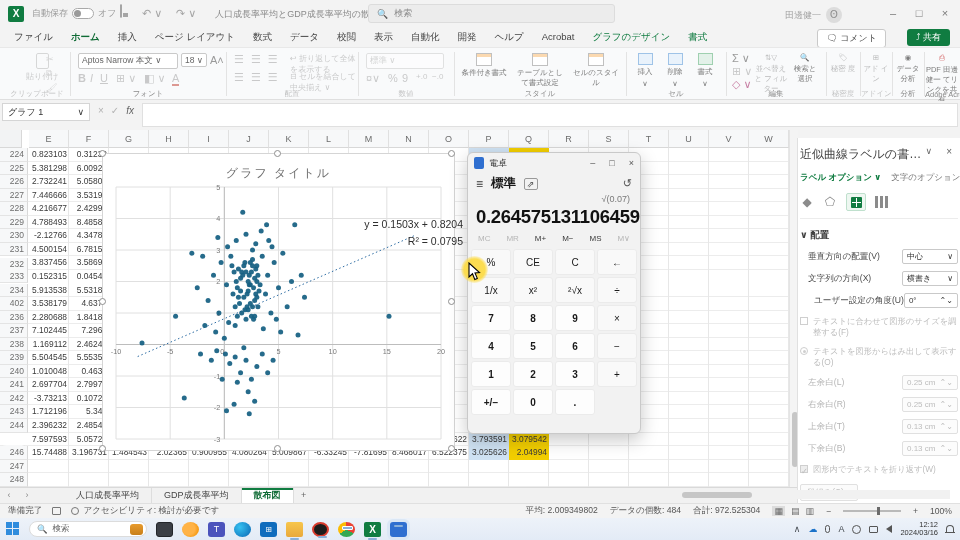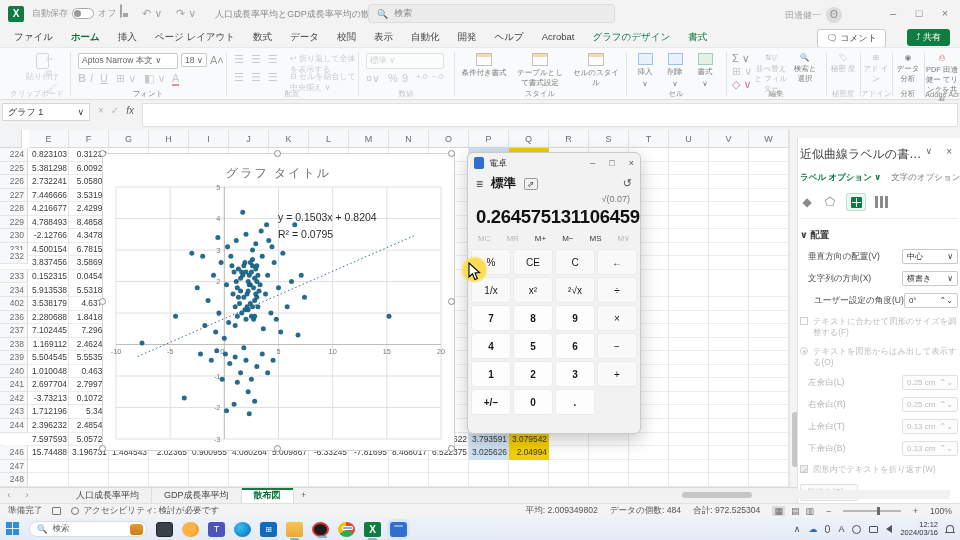--- a/index.html
+++ b/index.html
@@ -62,21 +62,21 @@
     background-position:29px 0,0 0;}
   .rownum{position:absolute;left:0;width:28px;height:13.55px;background:#f7f8f9;border-right:1px solid #d8d8d8;border-bottom:1px solid #e4e4e4;color:#6d6d6d;font-size:8.5px;text-align:right;padding-right:3px;line-height:13px;}
   .cellv{position:absolute;width:38px;font-size:8.4px;color:#3a3a3a;text-align:right;line-height:13.55px;white-space:nowrap;}
   .cellhl{position:absolute;width:40px;height:13.55px;}
   .vscroll{position:absolute;left:789px;top:130px;width:9px;height:357px;background:#f4f4f4;border-left:1px solid #e4e4e4;}
   .vthumb{position:absolute;left:1.5px;width:6px;height:55px;background:#c6c6c6;border-radius:3px;}
 
   
   .chart{position:absolute;left:102px;top:153px;width:353px;height:298px;background:#fff;border:1px solid #d5d5d5;}
   .chart-title{position:absolute;left:0;top:11px;width:100%;text-align:center;color:#6f6f6f;font-size:12px;letter-spacing:2px;}
-  .eq{position:absolute;left:175px;top:55px;width:185px;text-align:left;color:#2f2f2f;font-size:10.5px;line-height:17px;}
+  .eq{position:absolute;left:175px;top:62px;width:185px;text-align:right;color:#2f2f2f;font-size:10.5px;line-height:17px;}
   .handle{position:absolute;width:7px;height:7px;border-radius:50%;background:#fff;border:1px solid #8f8f8f;}
 
   
   .calc{position:absolute;left:467px;top:152px;width:174px;height:282px;background:#f2f2f2;border:1px solid #c9c9c9;border-radius:6px;box-shadow:0 6px 18px rgba(0,0,0,.22);overflow:hidden;}
   .calc-tb{height:20px;display:flex;align-items:center;padding:0 6px;font-size:9px;color:#333;gap:5px;}
   .calc-ic{width:10px;height:12px;background:#2f6fd0;border-radius:2px;}
   .calc-win{margin-left:auto;display:flex;gap:14px;color:#555;font-size:9px;}
   .calc-nav{display:flex;align-items:center;gap:8px;padding:2px 8px;}
   .calc-mode{font-size:12.5px;font-weight:bold;color:#1a1a1a;}
   .calc-exp{text-align:right;padding:0 10px;color:#7a7a7a;font-size:9px;height:12px;}
@@ -407,21 +407,21 @@
         <div class="cellv" style="left: 69px; top: 54.2px;">2.42993</div>
         <div class="rownum" style="top: 67.75px;">229</div>
         <div class="cellv" style="left: 29px; top: 67.75px;">4.788493</div>
         <div class="cellv" style="left: 69px; top: 67.75px;">8.48581</div>
         <div class="rownum" style="top: 81.3px;">230</div>
         <div class="cellv" style="left: 29px; top: 81.3px;">-2.12766</div>
         <div class="cellv" style="left: 69px; top: 81.3px;">4.34782</div>
         <div class="rownum" style="top: 94.85px;">231</div>
         <div class="cellv" style="left: 29px; top: 94.85px;">4.500154</div>
         <div class="cellv" style="left: 69px; top: 94.85px;">6.78158</div>
-        <div class="rownum" style="top: 102px;">232</div>
+        <div class="rownum" style="top: 110px;">232</div>
         <div class="cellv" style="left: 29px; top: 108.4px;">3.837456</div>
         <div class="cellv" style="left: 69px; top: 108.4px;">3.58690</div>
         <div class="rownum" style="top: 121.95px;">233</div>
         <div class="cellv" style="left: 29px; top: 121.95px;">0.152315</div>
         <div class="cellv" style="left: 69px; top: 121.95px;">0.04543</div>
         <div class="rownum" style="top: 135.5px;">234</div>
         <div class="cellv" style="left: 29px; top: 135.5px;">5.913538</div>
         <div class="cellv" style="left: 69px; top: 135.5px;">5.53185</div>
         <div class="rownum" style="top: 149.05px;">402</div>
         <div class="cellv" style="left: 29px; top: 149.05px;">3.538179</div>

